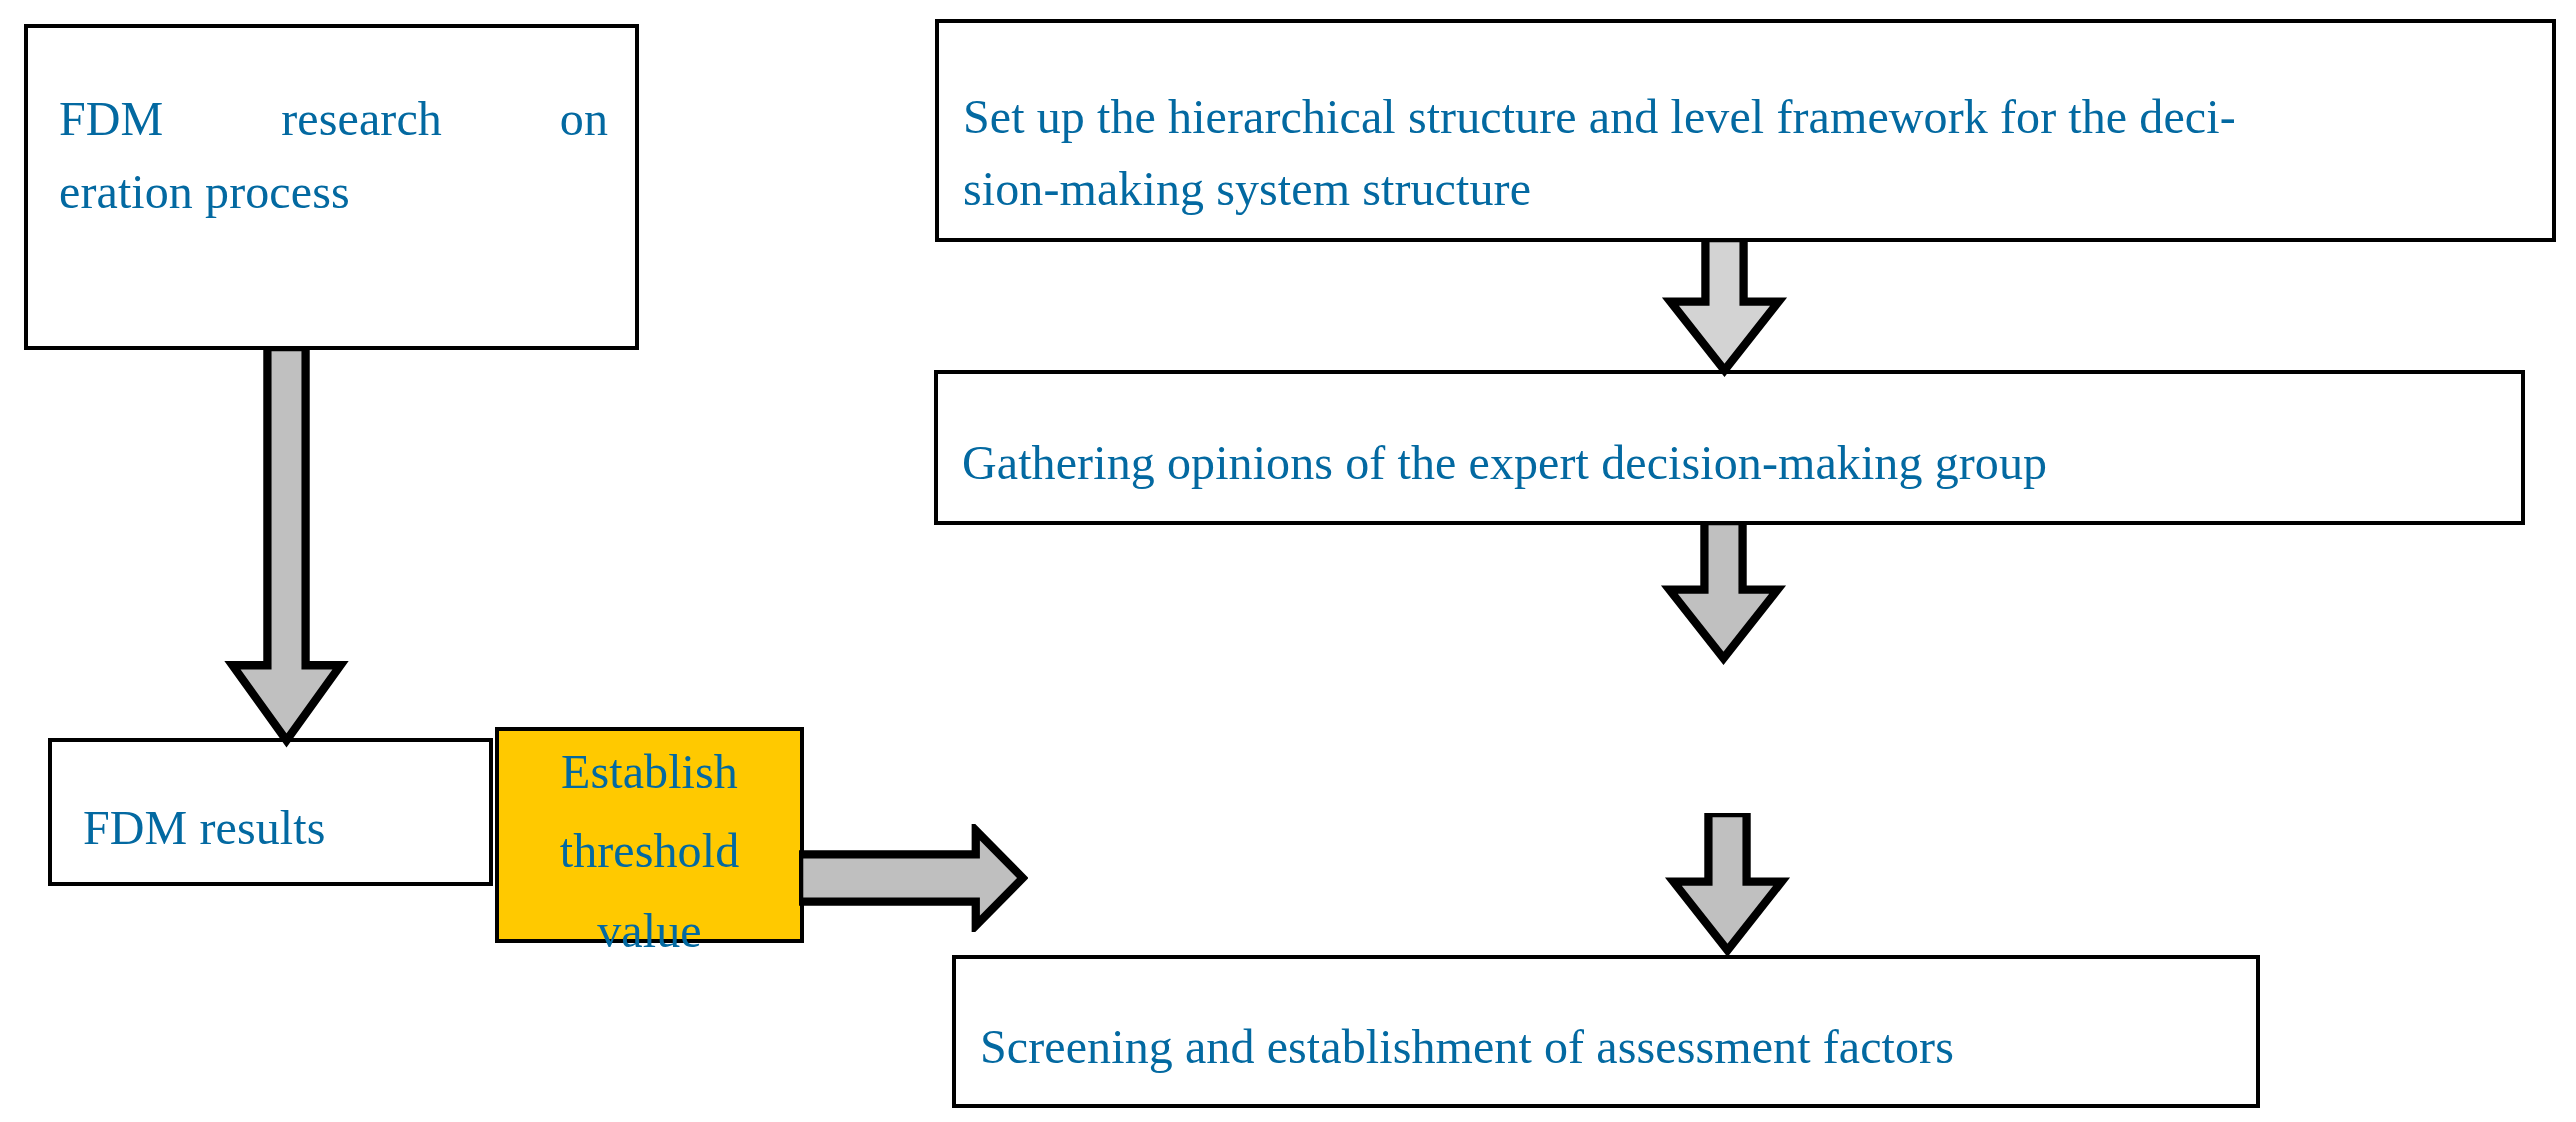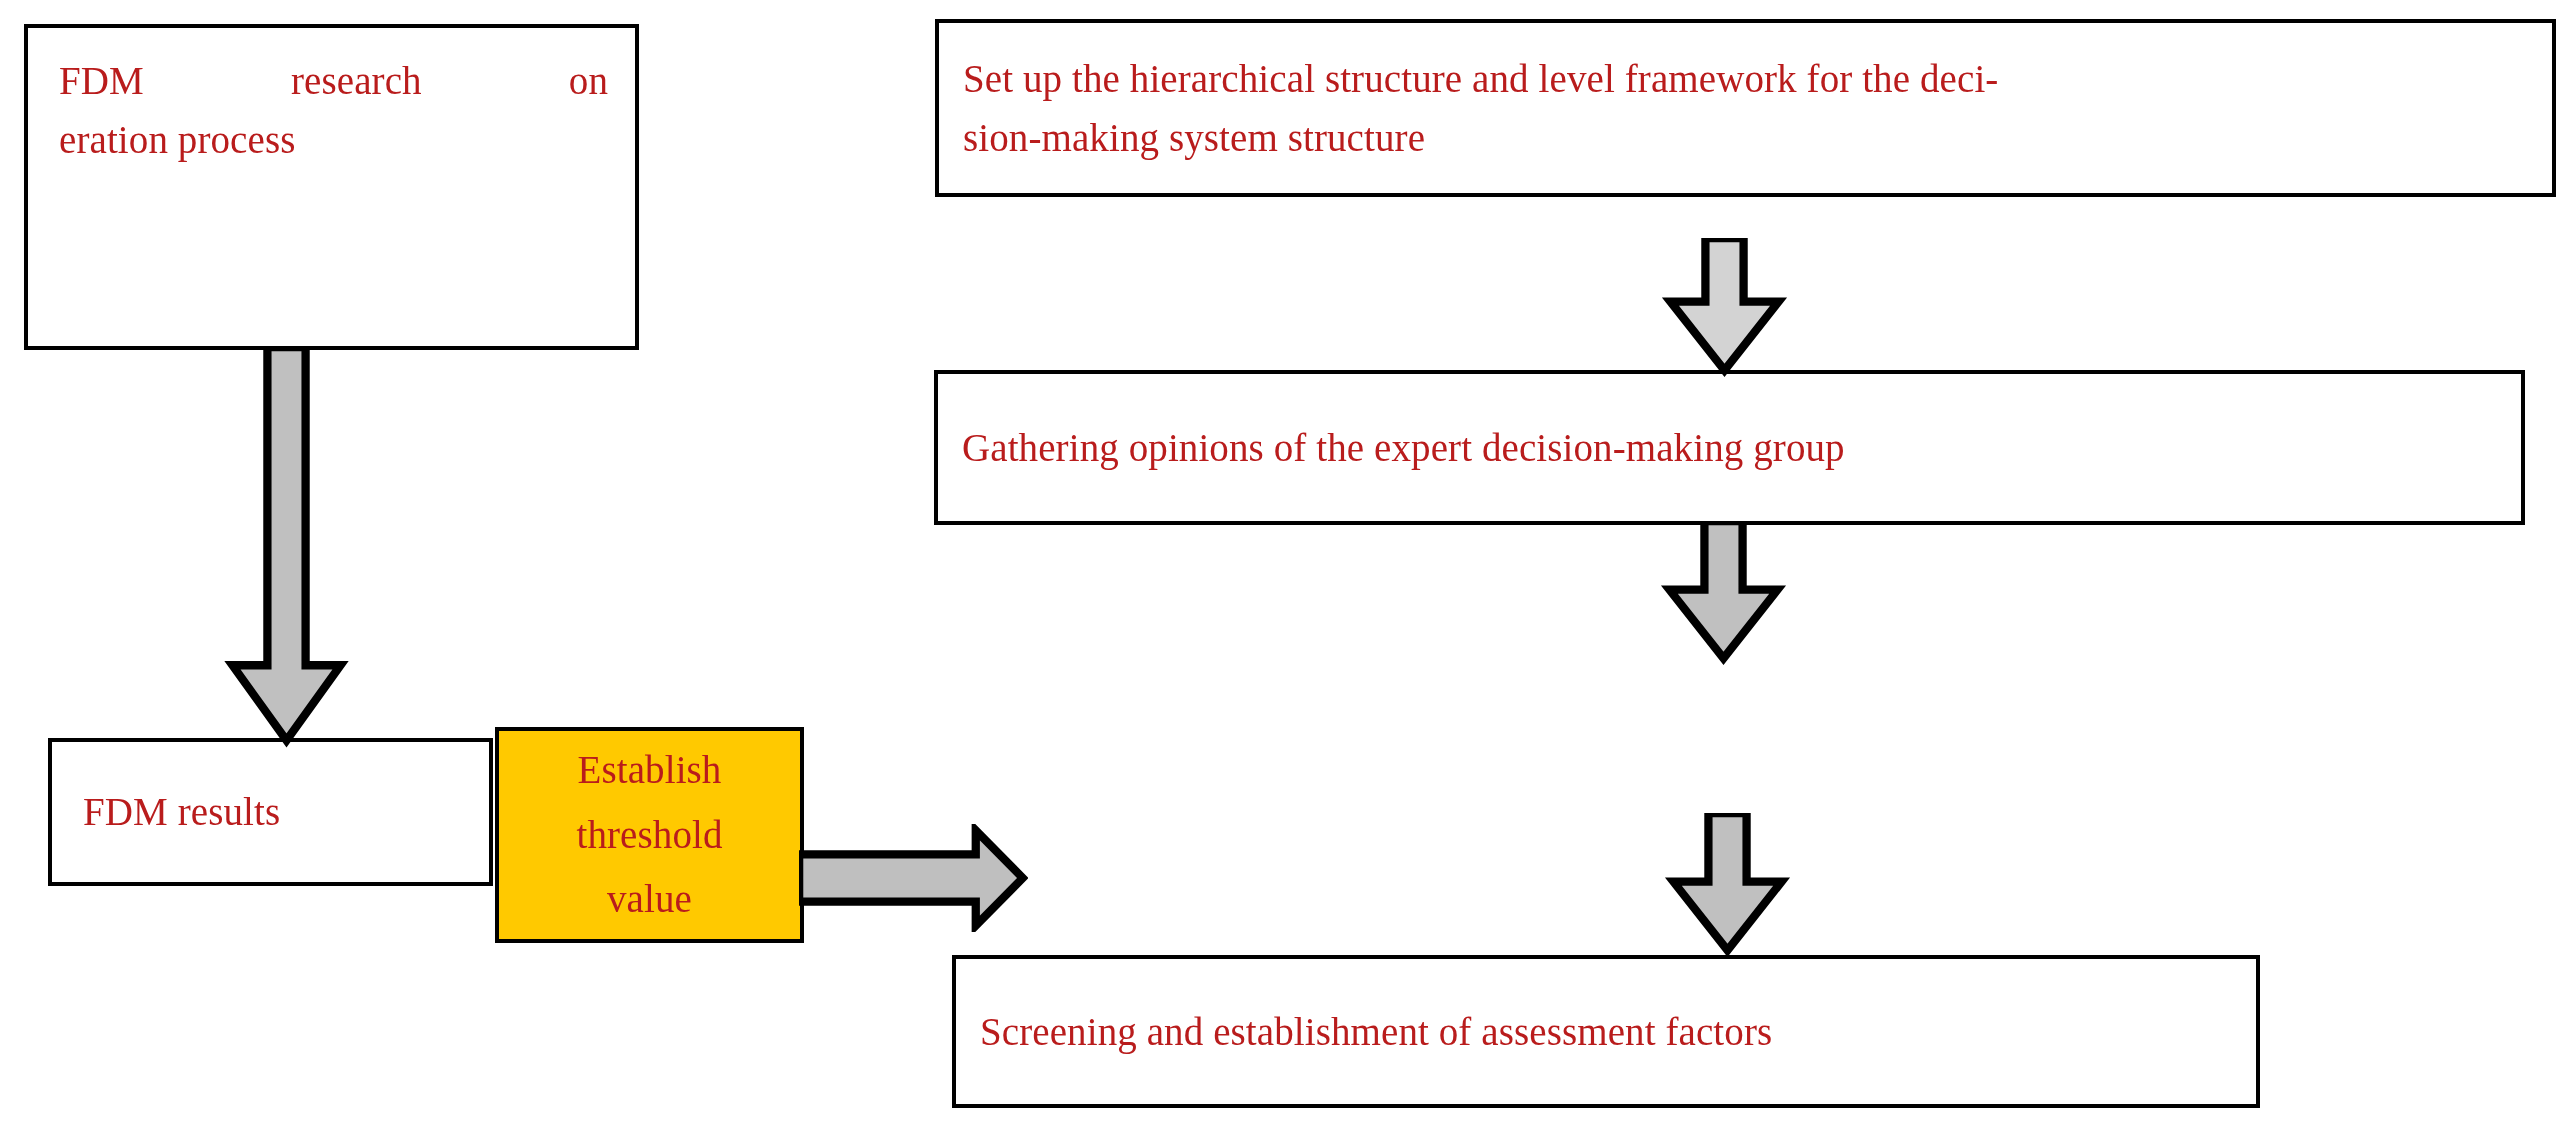--- a/index.html
+++ b/index.html
@@ -23,45 +23,46 @@
     box-sizing: border-box;
     border: 4.5px solid #000000;
     background: #ffffff;
     display: flex;
     align-items: center;
     justify-content: flex-start;
   }
   .node .label {
     display: block;
     width: 100%;
-    color: #b91c1c;
-    font-size: 39px;
+    color: #0369a1;
+    font-size: 48px;
     line-height: 1.52;
     letter-spacing: 0.1px;
+    margin-top: 32px;
   }
   
   #node-fdm-research {
     left: 24px;  top: 24px;  width: 615px;  height: 326px;
     align-items: flex-start;
   }
   #node-fdm-research .label {
     padding: 23px 27px 0 31px;
     text-align: justify;
     text-align-last: left;
   }
   #node-fdm-research .label .ln {
     display: block;
     text-align: justify;
   }
   #node-fdm-research .label .ln.j {
     text-align-last: justify;
   }
 
   #node-hierarchical-structure {
-    left: 935px; top: 19px; width: 1621px; height: 178px;
+    left: 935px; top: 19px; width: 1621px; height: 223px;
     align-items: flex-start;
   }
   #node-hierarchical-structure .label {
     padding: 25.5px 16.5px 0 24px;
     text-align: left;
   }
   #node-hierarchical-structure .label .ln { display: block; }
 
   #node-gathering-opinions {
     left: 934px; top: 370px; width: 1591px; height: 155px;

